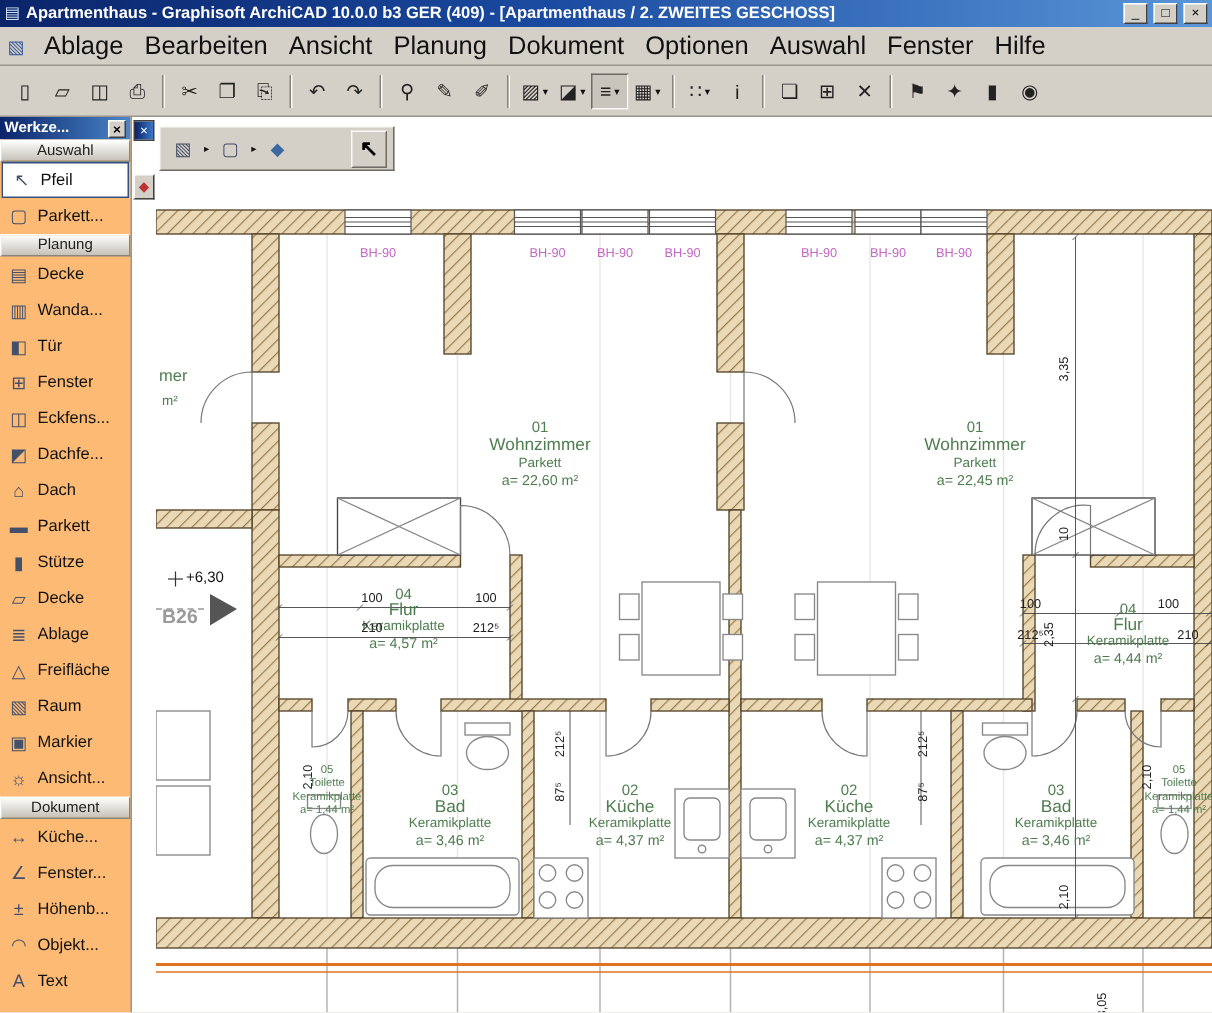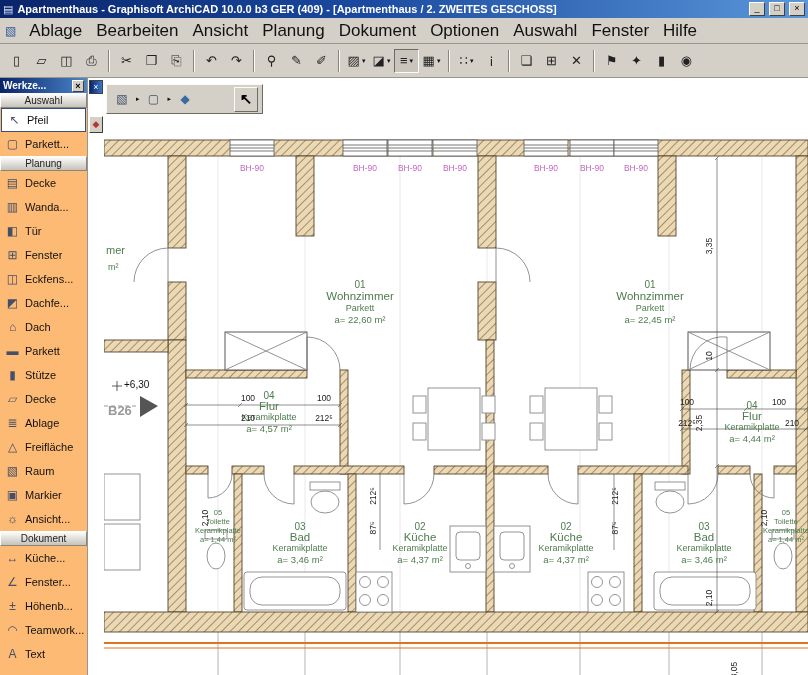--- a/index.html
+++ b/index.html
@@ -228,21 +228,21 @@
       <div class="tool">
           <span class="g">∠</span>
           <span class="lbl">Fenster...</span>
         </div>
       <div class="tool">
           <span class="g">±</span>
           <span class="lbl">Höhenb...</span>
         </div>
       <div class="tool">
           <span class="g">◠</span>
-          <span class="lbl">Teamwork...</span>
+          <span class="lbl">Objekt...</span>
         </div>
       <div class="tool">
           <span class="g">A</span>
           <span class="lbl">Text</span>
         </div>
     </div>
 
     <div class="strip">
       <span class="strip-x">×</span>
       <span class="strip-btn">◆</span>

